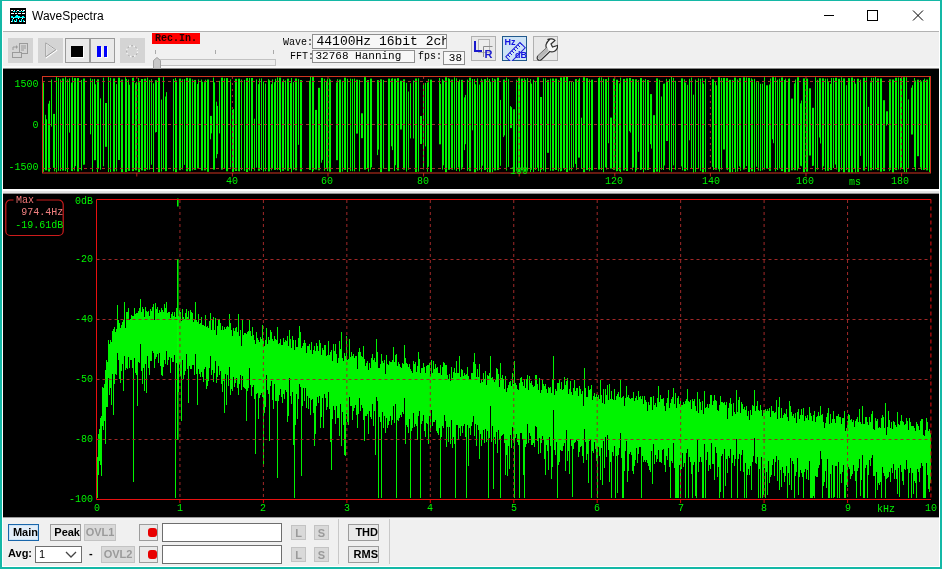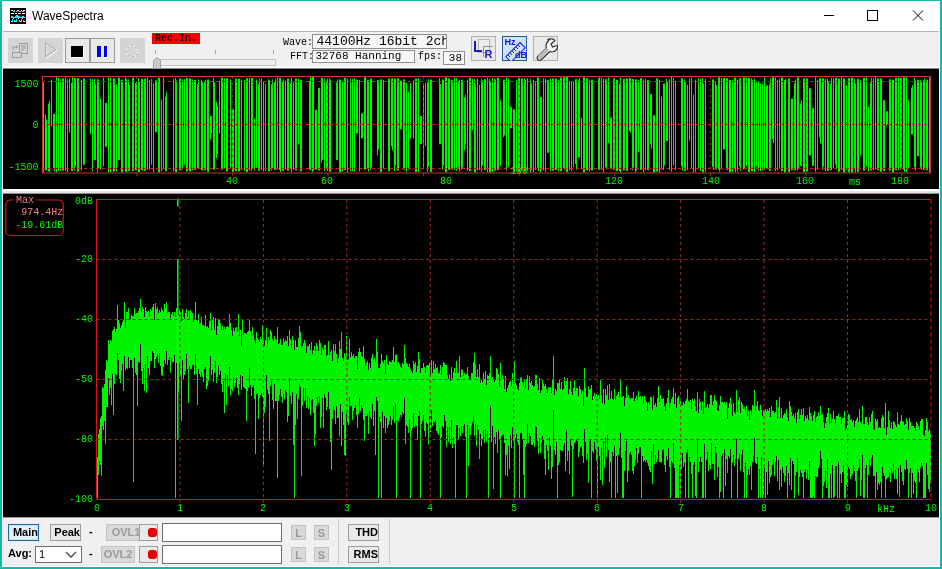--- a/index.html
+++ b/index.html
@@ -157,21 +157,21 @@
         <line x1="898.6" y1="9" x2="898.6" y2="104" stroke="#a03028" stroke-width="1" stroke-dasharray="2,4"></line>
         <line x1="898.6" y1="105" x2="898.6" y2="108.5" stroke="#c02018" stroke-width="1"></line>
   <rect x="39.5" y="8.5" width="888" height="96.5" fill="none" stroke="#d23420" stroke-width="1"></rect>
  </svg>
  <div class="glabel" style="right:900.5px;top:10px;">1500</div>
       <div class="glabel" style="right:900.5px;top:51px;">0</div>
       <div class="glabel" style="right:900.5px;top:93px;">-1500</div>
  <div class="glabel" style="left:116px;top:123px;width:36px;">20</div>
       <div class="glabel" style="left:211px;top:107px;width:36px;text-align:center;">40</div>
       <div class="glabel" style="left:306px;top:107px;width:36px;text-align:center;">60</div>
-      <div class="glabel" style="left:425px;top:107px;width:36px;text-align:center;">80</div>
+      <div class="glabel" style="left:402px;top:107px;width:36px;text-align:center;">80</div>
       <div class="glabel" style="left:498px;top:97px;width:36px;text-align:center;">100</div>
       <div class="glabel" style="left:593px;top:107px;width:36px;text-align:center;">120</div>
       <div class="glabel" style="left:690px;top:107px;width:36px;text-align:center;">140</div>
       <div class="glabel" style="left:784px;top:107px;width:36px;text-align:center;">160</div>
       <div class="glabel" style="left:879px;top:107px;width:36px;text-align:center;">180</div>
       <div class="glabel" style="left:846px;top:108px;">ms</div>
 </div>
 
 <div class="abs" style="left:3px;top:189px;width:936px;height:5px;background:#e3e3e3;border-top:2px solid #fdfdfd;border-bottom:1px solid #8f8f8f;"></div>
 
@@ -228,21 +228,21 @@
       <div class="glabel" style="left:910px;top:309px;width:36px;text-align:center;">10</div>
       <div class="glabel" style="left:874px;top:310px;">kHz</div>
 </div>
 
 <div class="abs" style="left:3px;top:517px;width:936px;height:49px;background:#f0f0f0;border-top:1px solid #9a9a9a;"></div>
 <div class="abs" style="left:338px;top:519px;width:1px;height:45px;background:#c8c8c8;"></div>
 <div class="abs" style="left:389px;top:519px;width:1px;height:45px;background:#c8c8c8;"></div>
 <div class="cbtn" style="left:8px;top:524px;width:31px;height:17px;line-height:15px;background:#e3eef9;border:1px solid #1966ab;box-shadow:inset 0 0 0 1px #cde3f6;">Main</div>
 <div class="cbtn" style="left:50px;top:524px;width:31px;height:17px;line-height:15px;">Peak</div>
 <div class="abs" style="left:89px;top:525px;width:8px;font:bold 11px 'Liberation Sans',sans-serif;">-</div>
-<div class="dbtn" style="left:106px;top:524px;width:40px;height:17px;line-height:15px;">OVL1</div>
+<div class="dbtn" style="left:84px;top:524px;width:32px;height:17px;line-height:15px;">OVL1</div>
 <div class="cbtn" style="left:139px;top:524px;width:19px;height:17px;"><span style="display:inline-block;width:9px;height:9px;background:#e80000;border-radius:3px;margin-top:3px;"></span></div>
 <div class="abs" style="left:162px;top:523px;width:120px;height:19px;background:#fff;border:1px solid #6e6e6e;"></div>
 <div class="dbtn" style="left:291px;top:525px;width:15px;height:15px;line-height:14px;">L</div>
 <div class="dbtn" style="left:314px;top:525px;width:15px;height:15px;line-height:14px;">S</div>
 <div class="cbtn" style="left:348px;top:524px;width:31px;height:17px;line-height:15px;">THD</div>
 <div class="abs" style="left:8px;top:547px;font:bold 11px 'Liberation Sans',sans-serif;">Avg:</div>
 <div class="abs" style="left:35px;top:546px;width:47px;height:17px;background:#fff;border:1px solid #707070;font:11px 'Liberation Sans',sans-serif;line-height:15px;padding-left:3px;">1</div>
 <svg class="abs" style="left:64px;top:550px;" width="14" height="9">
       <path d="M2 2l5 5 5-5" fill="none" stroke="#444" stroke-width="1.3"></path>
     </svg>

